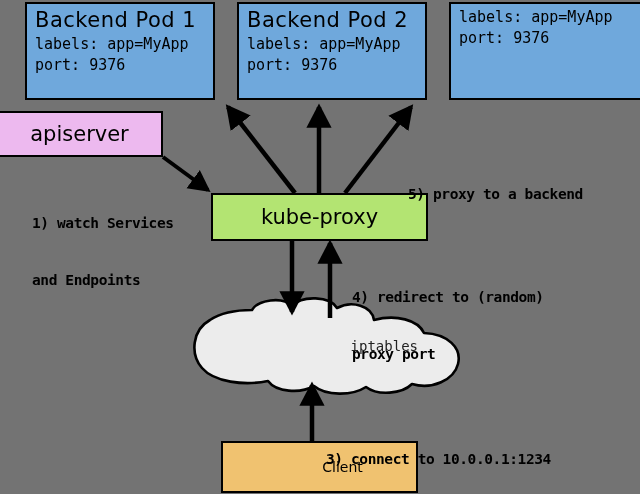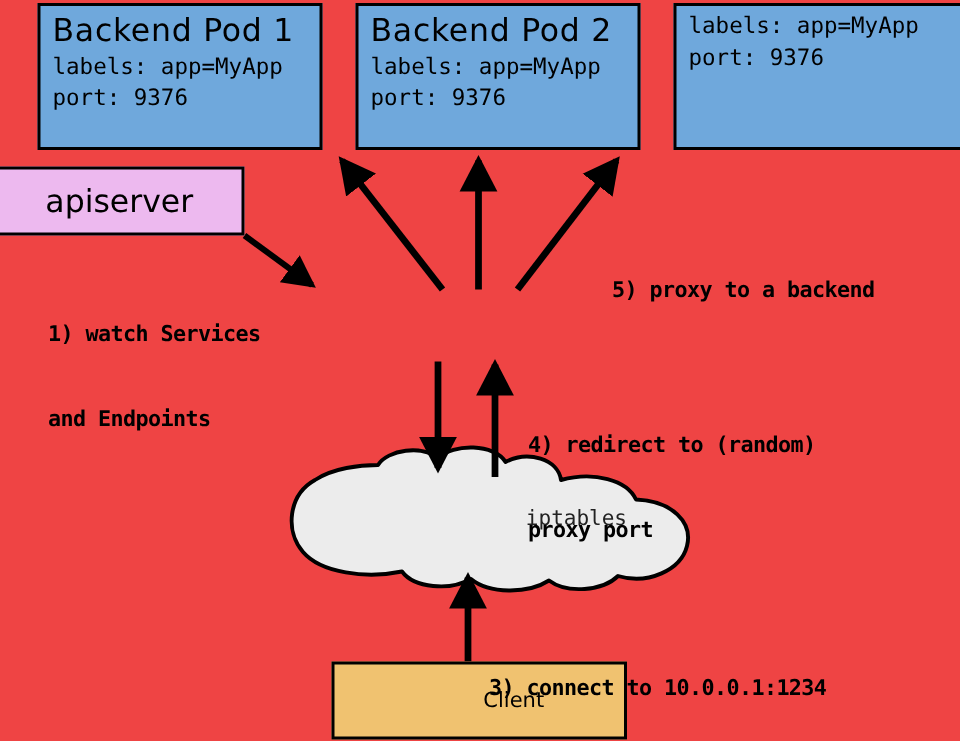--- a/index.html
+++ b/index.html
@@ -8,21 +8,21 @@
     background: #ffffff;
   }
   body {
     font-family: "DejaVu Sans Mono", monospace;
   }
   #diagram-root {
     position: relative;
     width: 640px;
     height: 494px;
     overflow: hidden;
-    background: #ef4444;
+    background: #737373;
   }
   svg.canvas {
     position: absolute;
     left: 0;
     top: 0;
     width: 640px;
     height: 494px;
   }
   .node-box {
     position: absolute;
@@ -160,20 +160,23 @@
 
   <div class="node-box pod-box" style="left:449px; top:2px; width:195px; height:98px;">
     <div class="pod-line">labels: app=MyApp</div>
     <div class="pod-line">port: 9376</div>
   </div>
 
   <div class="node-box apiserver-box" style="left:-4px; top:111px; width:167px; height:46px;">
     <div class="apiserver-label">apiserver</div>
   </div>
 
+  <div class="node-box kubeproxy-box" style="left:211px; top:193px; width:217px; height:48px;">
+    <div class="kubeproxy-label">kube-proxy</div>
+  </div>
 
   <div class="cloud-label" style="left:238px; top:338px; width:180px;text-align:right;">iptables</div>
 
   <div class="node-box client-box" style="left:221px; top:441px; width:197px; height:52px;">
     <div class="client-label">Client</div>
   </div>
 
   <div class="step-label" style="left:14px; top:176px;margin-left:18px;">
     <div>1) watch Services</div>
     <div>and Endpoints</div>

